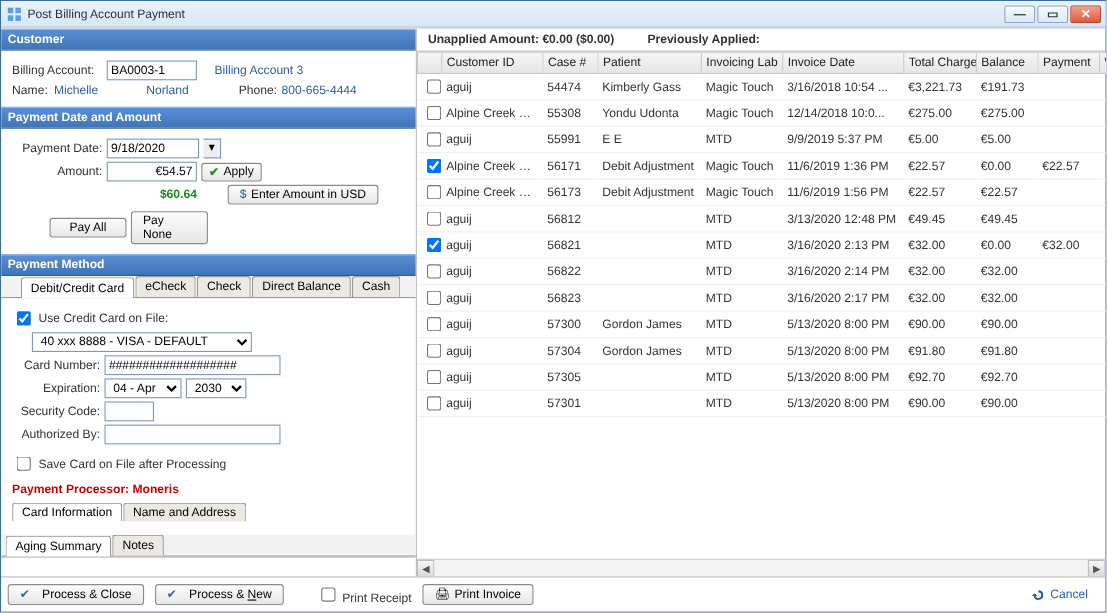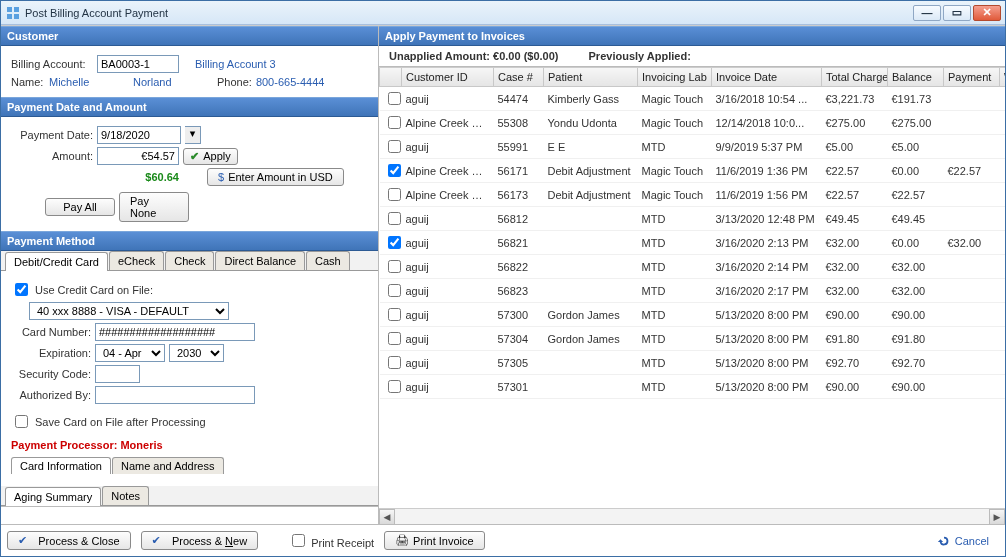--- a/index.html
+++ b/index.html
@@ -109,21 +109,21 @@
             </span>
         </div>
         <div class="row" style="margin-top:6px;">
           <span style="width:30px;"></span>
           <span class="btn" style="width:70px;justify-content:center;">Pay All</span>
           <span class="btn" style="width:70px;justify-content:center;">Pay None</span>
         </div>
       </div>
 
       <div class="sectionhdr">Payment Method</div>
-      <div class="tabs" style="padding-left:4px;">
+      <div class="tabs" style="padding-left:18px;">
         <div class="tab active">Debit/Credit Card</div>
         <div class="tab">eCheck</div>
         <div class="tab">Check</div>
         <div class="tab">Direct Balance</div>
         <div class="tab">Cash</div>
       </div>
       <div class="sectionbody" style="flex:0 0 auto;">
         <div class="row">
           <input type="checkbox" checked="" style="">
           <span class="lbl">Use Credit Card on File:</span>
@@ -168,21 +168,20 @@
       <div class="aging">
         
         
         
         
         
       </div>
     </div>
 
     <div class="rightpane">
-      <div class="sectionhdr">Apply Payment to Invoices</div>
       <div class="applyhdr">
         <span>Unapplied Amount: €0.00 ($0.00)</span>
         <span>Previously Applied:</span>
       </div>
       <div class="grid">
         <table class="g">
           <colgroup>
             <col style="width:22px">
               <col style="width:92px">
               <col style="width:50px">

